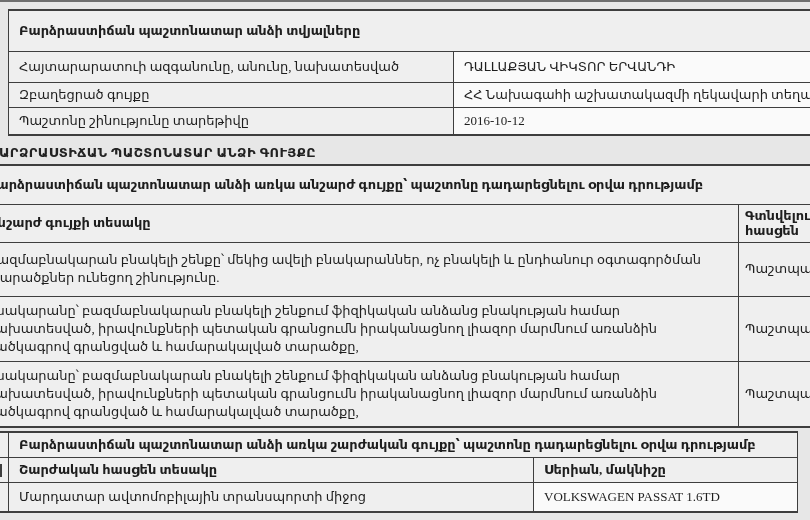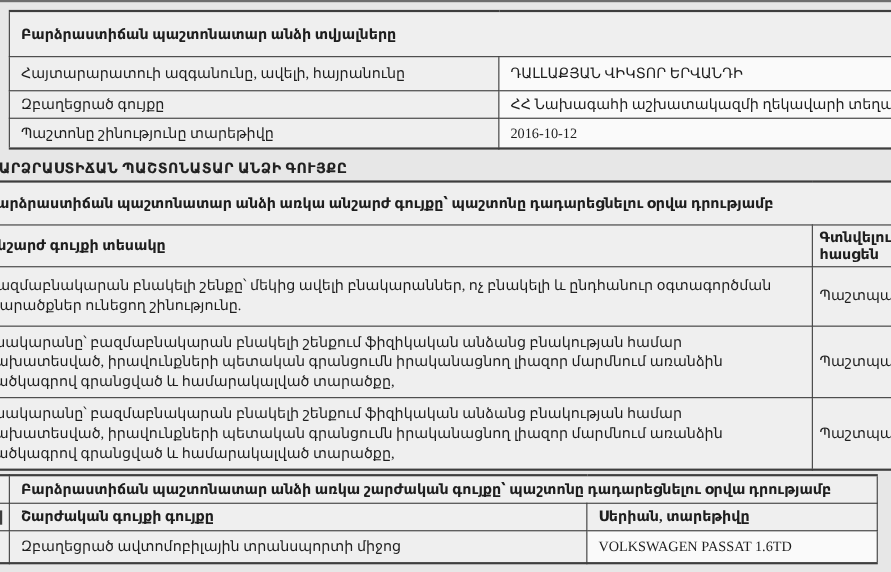--- a/index.html
+++ b/index.html
@@ -39,21 +39,21 @@
 <table id="official-table">
   <colgroup>
       <col style="width:445px">
       <col style="width:496px">
     </colgroup>
   <tbody>
       <tr>
     <td colspan="2" class="bold" style="height:34px">Բարձրաստիճան պաշտոնատար անձի տվյալները</td>
   </tr>
   <tr>
-    <td style="height:24px">Հայտարարատուի ազգանունը, ավելի, հայրանունը</td>
+    <td style="height:24px">Հայտարարատուի ազգանունը, անունը, նախատեսված</td>
     <td class="value">ԴԱԼԼԱՔՅԱՆ ՎԻԿՏՈՐ ԵՐՎԱՆԴԻ</td>
   </tr>
   <tr>
     <td style="height:14px">Զբաղեցրած գույքը</td>
     <td class="value" style="white-space:nowrap">ՀՀ Նախագահի աշխատակազմի ղեկավարի տեղակալ</td>
   </tr>
   <tr>
     <td style="height:20px">Պաշտոնը շինությունը տարեթիվը</td>
     <td class="value">2016-10-12</td>
   </tr>
@@ -96,24 +96,24 @@
       <col style="width:525px">
       <col style="width:264px">
     </colgroup>
   <tbody>
       <tr>
     <td style="height:18px"></td>
     <td colspan="2" class="bold">Բարձրաստիճան պաշտոնատար անձի առկա շարժական գույքը՝ պաշտոնը դադարեցնելու օրվա դրությամբ</td>
   </tr>
   <tr>
     <td style="height:18px"></td>
-    <td class="bold">Շարժական գույքի գույքը</td>
-    <td class="bold">Սերիան, տարեթիվը</td>
+    <td class="bold">Շարժական հասցեն տեսակը</td>
+    <td class="bold">Սերիան, մակնիշը</td>
   </tr>
   <tr>
     <td style="height:22px"></td>
-    <td>Զբաղեցրած ավտոմոբիլային տրանսպորտի միջոց</td>
+    <td>Մարդատար ավտոմոբիլային տրանսպորտի միջոց</td>
     <td class="value">VOLKSWAGEN PASSAT 1.6TD</td>
   </tr>
 </tbody>
   </table>
 
 <div class="col-fragment"></div>
 
 </body></html>

